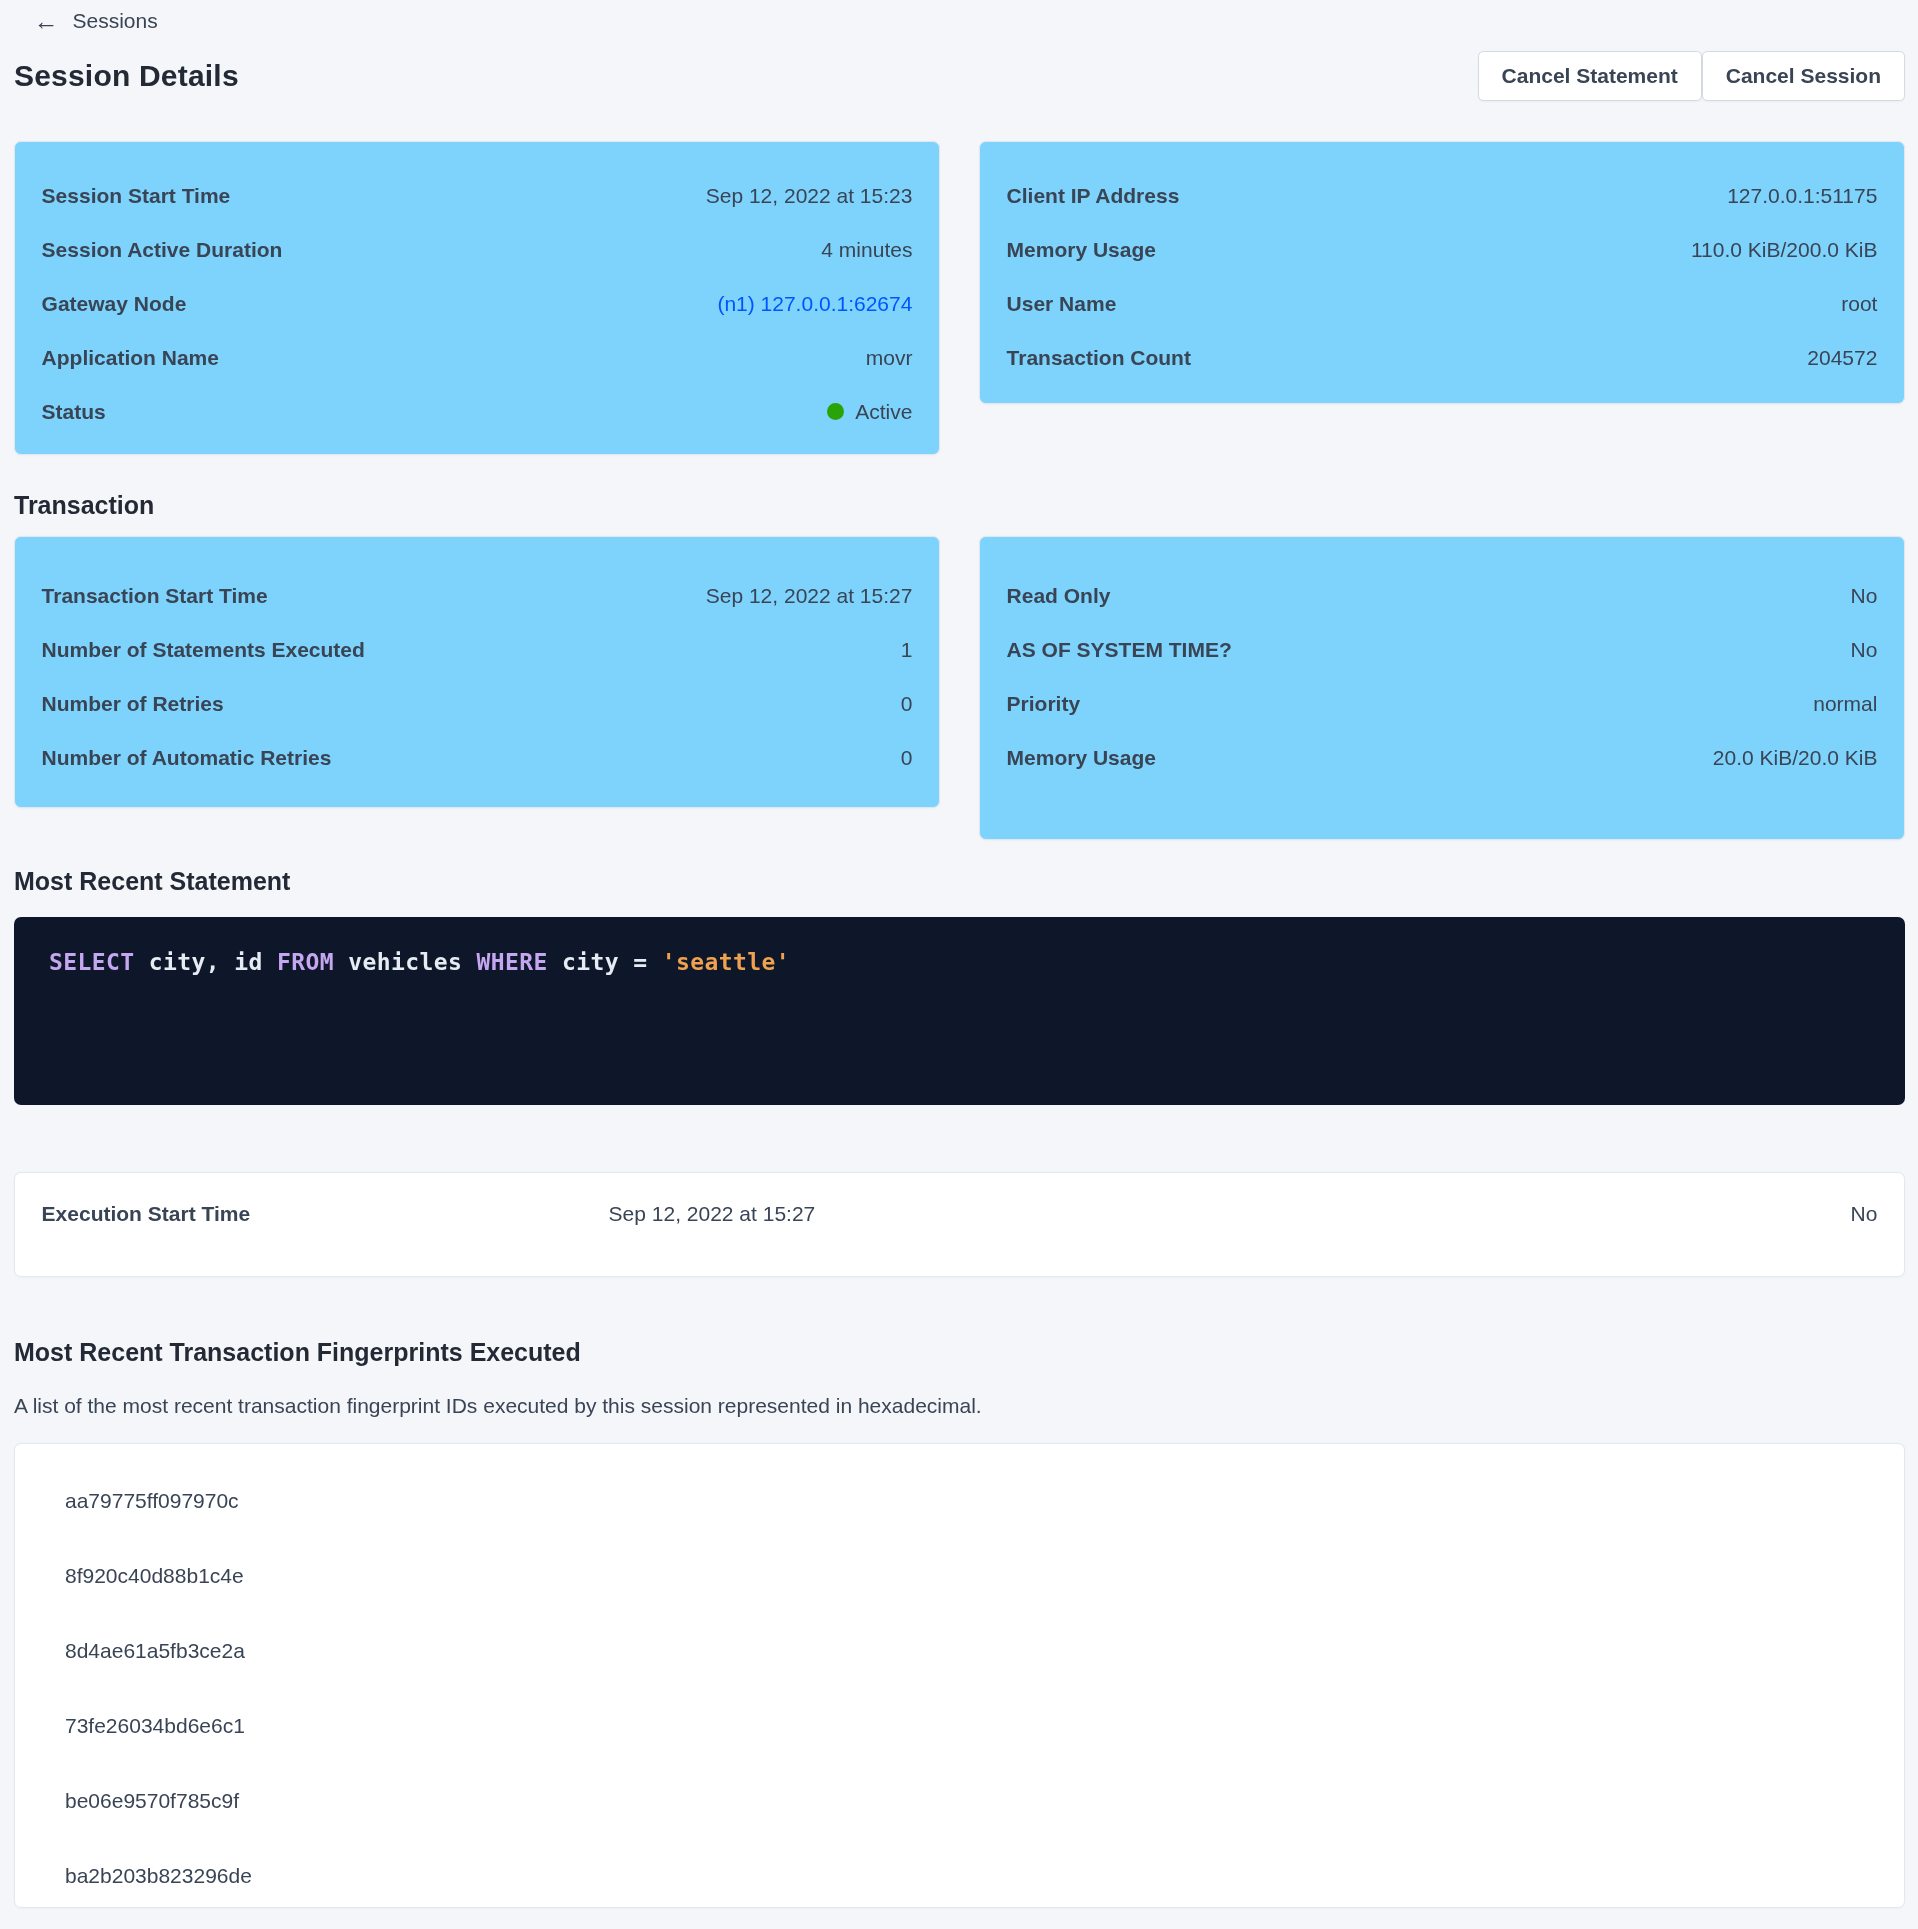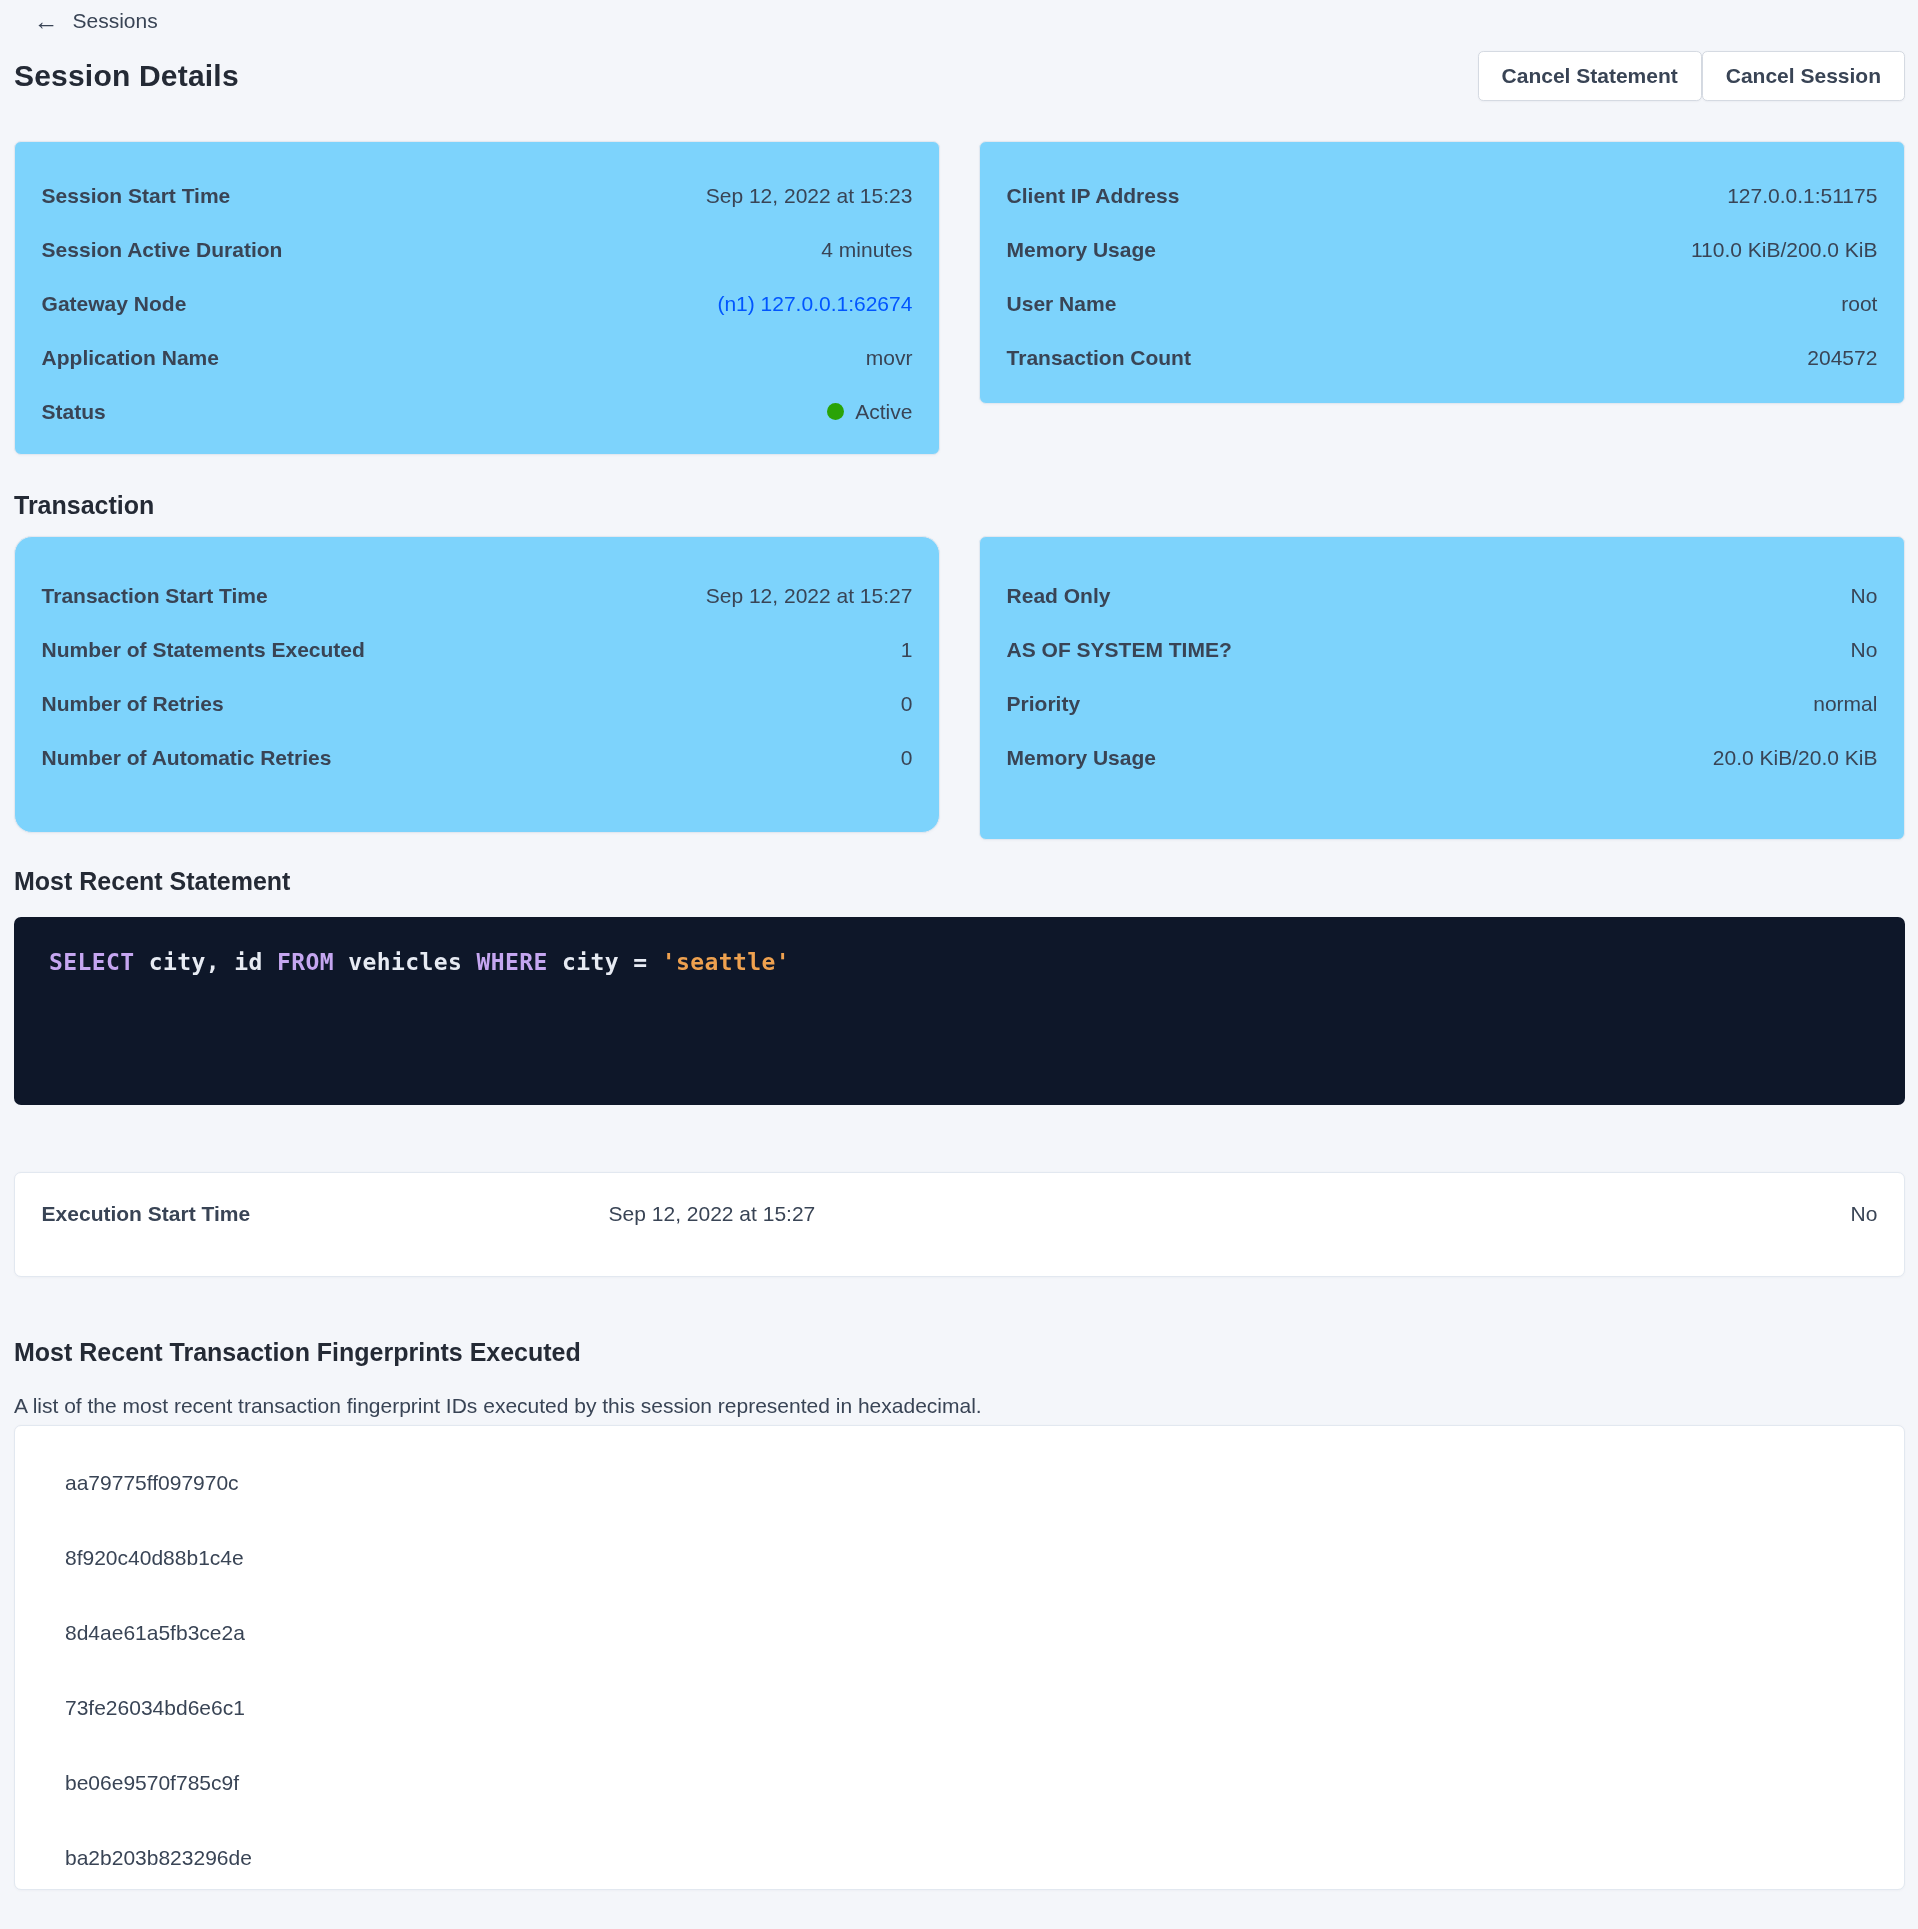--- a/index.html
+++ b/index.html
@@ -49,21 +49,21 @@
   .detail-row{height:54px;display:flex;align-items:center;justify-content:space-between;}
   .detail-label{font-size:21px;font-weight:700;color:var(--text);}
   .detail-value{font-size:21px;color:var(--text);text-align:right;}
   .link-value{color:var(--link);cursor:pointer;text-decoration:none;}
   .status-value{display:flex;align-items:center;gap:11.5px;}
   .status-dot{width:17px;height:17px;border-radius:50%;background:var(--green);}
 
   .row1-left{padding-bottom:15px;}
   .row1-right{padding-bottom:18.6px;}
   .row2 .card-pad{padding-top:32px;}
-  .row2-left{padding-bottom:47px;border-radius:18px;}
+  .row2-left{padding-bottom:22px;}
   .row2-right{padding-bottom:54px;}
 
   
   .section-heading{font-size:25px;color:var(--text-dark);line-height:30px;}
   .h-transaction{margin-top:35px;}
   .h-statement{margin-top:26.6px;}
   .row2{margin-top:16px;}
   .row1{margin-top:39px;}
 
   
@@ -84,21 +84,21 @@
     border-radius:7px;box-shadow:0 0.9px 2.7px rgba(20,30,50,.03);padding:14px 26.6px 0 26.6px;
   }
   .exec-grid{display:grid;grid-template-columns:567px 481px 1fr auto;align-items:center;height:54px;}
   .exec-grid .detail-value{text-align:left;}
   .exec-grid .value-right{justify-self:end;text-align:right;}
 
   
   .h-fingerprints{margin-top:60px;}
   .fp-subtitle{margin-top:25px;font-size:21px;line-height:28px;color:var(--text);}
   .fp-card{
-    margin-top:5px;min-height:465px;background:#fff;border:0.9px solid var(--card-border);
+    margin-top:23px;min-height:465px;background:#fff;border:0.9px solid var(--card-border);
     border-radius:7px;box-shadow:0 0.9px 2.7px rgba(20,30,50,.03);padding:35px 26.6px 8.9px 50px;
   }
   .fp-item{height:44px;display:flex;align-items:center;margin-bottom:31px;font-size:21px;color:var(--text);}
   .fp-item:last-child{margin-bottom:0;}
 </style>
 </head>
 <body>
 
 <div class="page">
 

